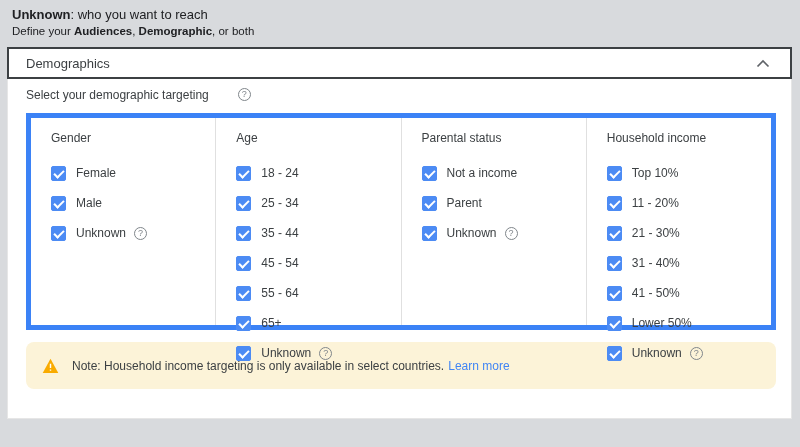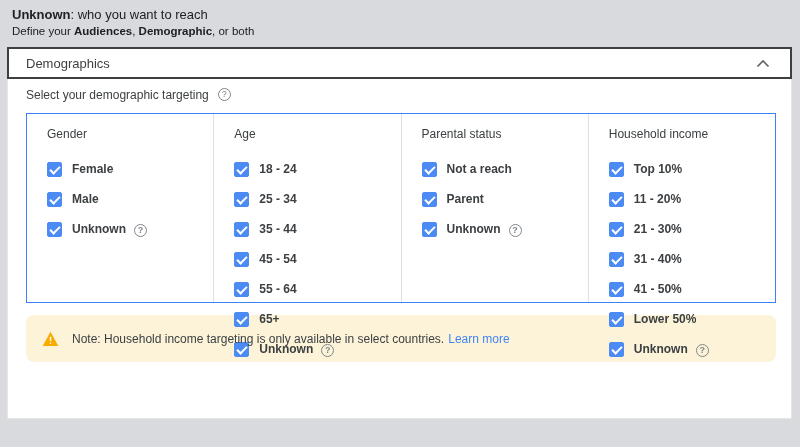--- a/index.html
+++ b/index.html
@@ -28,28 +28,28 @@
     height:32px;background:#fff;border:2px solid #3c4043;
     display:flex;align-items:center;padding:0 20px 0 17px;
     font-size:13px;color:#3c4043;cursor:pointer;
   }
   .chevron{margin-left:auto;display:flex;align-items:center;cursor:pointer;}
   .card-body{
     background:#fff;border:1px solid #e6e6e6;border-top:none;
     padding:4px 15px 8px 18px;height:340px;
   }
   .select-row{display:flex;align-items:center;height:15px;margin-top:4px;
-    font-size:12px;color:#3c4043;}
-
-  
-  .panel{margin-top:11px;height:190px;border:1px solid #3b82f6;display:flex;background:#fff;}
+    font-size:12px;color:#3c4043;gap:20px;}
+
+  
+  .panel{margin-top:11px;height:217px;border:5px solid #3b82f6;display:flex;background:#fff;}
   .col{flex:1;padding:13px 0 0 20px;border-left:1px solid #e0e0e0;}
   .col:first-child{border-left:none;}
   .col-title{font-size:12px;color:#3c4043;height:14px;line-height:14px;margin-bottom:21px;}
-  .opt{display:flex;align-items:flex-end;height:15px;margin-bottom:15px;cursor:pointer;font-weight:bold;}
+  .opt{display:flex;align-items:center;height:15px;margin-bottom:15px;cursor:pointer;}
   .cb{
     width:15px;height:15px;border-radius:2px;margin-right:10px;flex:none;
     border:1.5px solid #9aa0a6;background:#fff;
   }
   .cb.checked{background:var(--accent);border-color:var(--accent);}
   .cb.checked::after{
     content:"";display:block;width:8px;height:4px;
     border-left:2px solid #fff;border-bottom:2px solid #fff;
     transform:rotate(-45deg);margin:3px 0 0 2px;
   }
@@ -138,21 +138,21 @@
           <label class="opt">
             <span class="cb checked"></span>
             <span class="opt-label">Unknown</span>
             <span class="help">?</span>
           </label>
         </div>
         <div class="col">
           <div class="col-title">Parental status</div>
           <label class="opt">
             <span class="cb checked"></span>
-            <span class="opt-label">Not a reach</span>
+            <span class="opt-label">Not a income</span>
           </label>
           <label class="opt">
             <span class="cb checked"></span>
             <span class="opt-label">Parent</span>
           </label>
           <label class="opt">
             <span class="cb checked"></span>
             <span class="opt-label">Unknown</span>
             <span class="help">?</span>
           </label>

